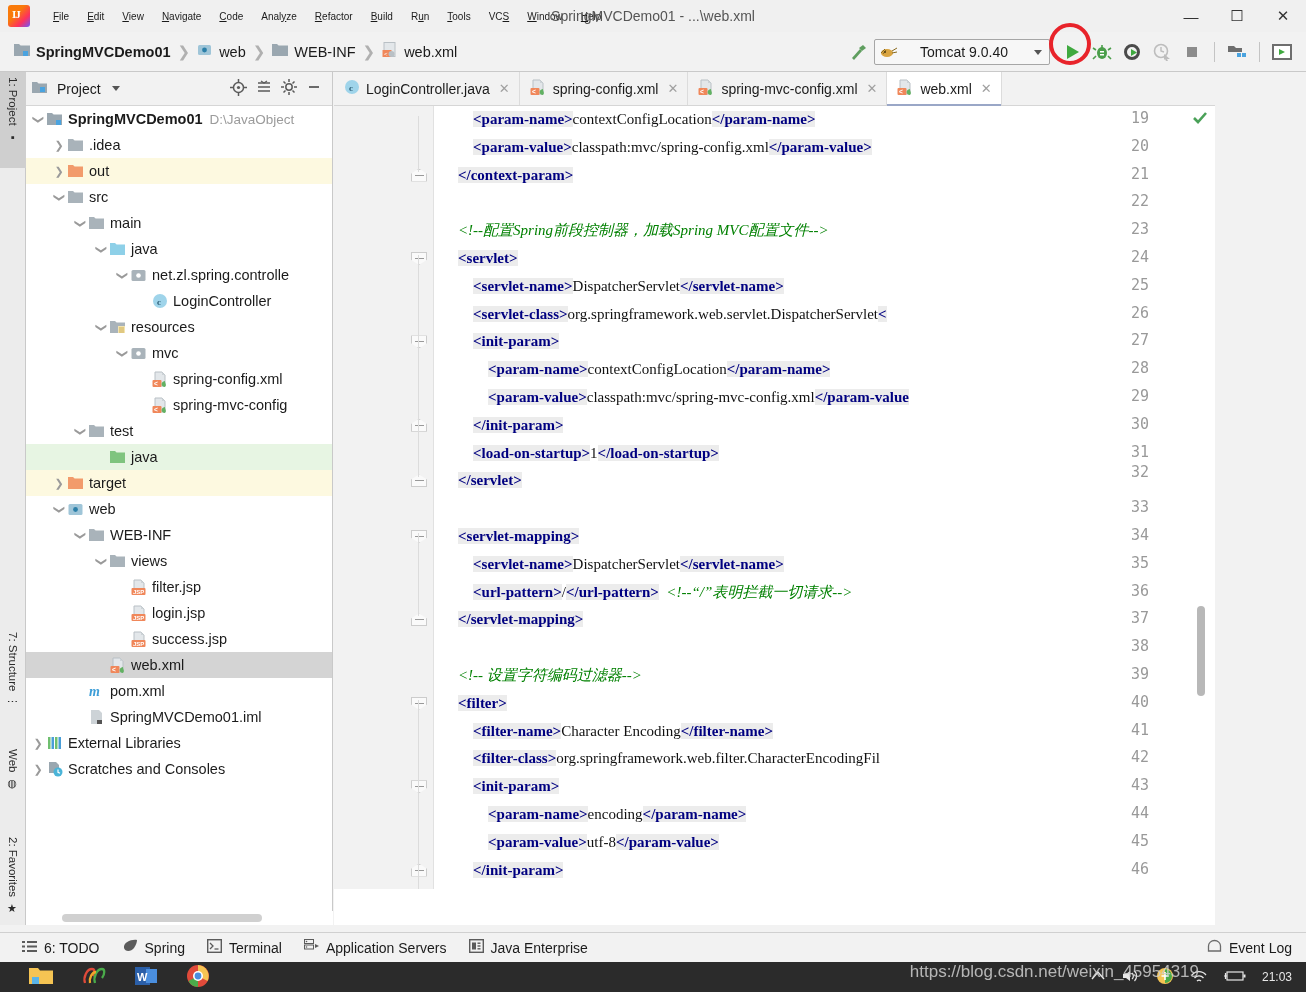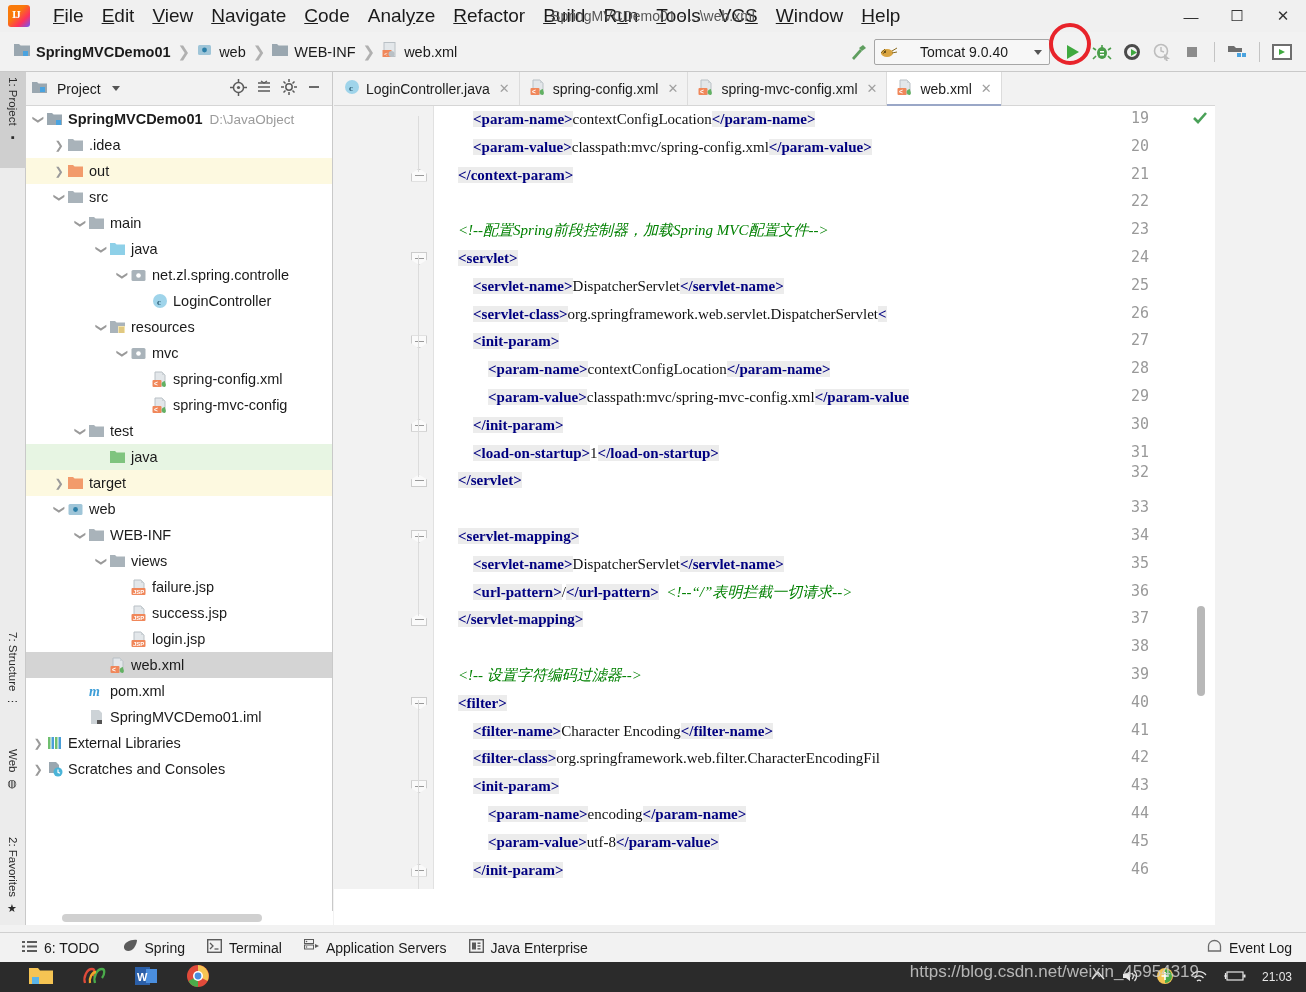--- a/index.html
+++ b/index.html
@@ -17,21 +17,21 @@
     position:absolute; left:0; top:0; width:1306px; height:32px;
     background:#f0f0f0; display:flex; align-items:center;
   }
   .ij-logo { width:22px; height:22px; margin-left:8px; position:relative; flex:0 0 auto; }
   .ij-logo .sq { position:absolute; inset:0; border-radius:3px;
      background:linear-gradient(135deg,#f97a0b 0%,#f97a0b 38%,#fe315d 70%,#6b57ff 100%); }
   .ij-logo .ij { position:absolute; left:4px; top:3px; color:#fff; font-size:11px;
      font-weight:bold; font-family:"Liberation Serif",serif; letter-spacing:-1px;}
   .menubar { display:flex; align-items:center; margin-left:14px; }
   .menubar .mi {
-    padding:3px 9px; font-size:19px; color:#1b1b1b; cursor:default;
+    padding:3px 9px; font-size:10px; color:#1b1b1b; cursor:default;
     font-family:"Liberation Sans", sans-serif;
   }
   .menubar .mi span.u { text-decoration:underline; }
   .win-title {
     position:absolute; left:0; right:0; text-align:center; font-size:14px; color:#555;
     pointer-events:none;
   }
   .win-buttons { position:absolute; right:0; top:0; display:flex; height:32px; }
   .win-buttons div {
     width:46px; height:32px; display:flex; align-items:center; justify-content:center;
@@ -571,45 +571,45 @@
         <div class="trow" style="padding-left: 88px;">
           <span class="arrow"></span>
           <span class="ico">
             <svg width="17" height="17" viewBox="0 0 17 17">
               <path d="M3 1 h7 l3 3 v11 H3 Z" fill="#e3e7ea" stroke="#b9c0c5"></path>
               <path d="M10 1 v3 h3" fill="#cdd3d7"></path>
               <rect x="0.5" y="9" width="14" height="7" rx="1" fill="#f0875a"></rect>
               <text x="2" y="14.8" font-size="6" fill="#fff" font-family="Liberation Sans" font-weight="bold">JSP</text>
             </svg>
           </span>
-          <span class="nm">failure.jsp</span>
+          <span class="nm">filter.jsp</span>
         </div>
         <div class="trow" style="padding-left: 88px;">
           <span class="arrow"></span>
           <span class="ico">
             <svg width="17" height="17" viewBox="0 0 17 17">
               <path d="M3 1 h7 l3 3 v11 H3 Z" fill="#e3e7ea" stroke="#b9c0c5"></path>
               <path d="M10 1 v3 h3" fill="#cdd3d7"></path>
               <rect x="0.5" y="9" width="14" height="7" rx="1" fill="#f0875a"></rect>
               <text x="2" y="14.8" font-size="6" fill="#fff" font-family="Liberation Sans" font-weight="bold">JSP</text>
             </svg>
           </span>
-          <span class="nm">success.jsp</span>
+          <span class="nm">login.jsp</span>
         </div>
         <div class="trow" style="padding-left: 88px;">
           <span class="arrow"></span>
           <span class="ico">
             <svg width="17" height="17" viewBox="0 0 17 17">
               <path d="M3 1 h7 l3 3 v11 H3 Z" fill="#e3e7ea" stroke="#b9c0c5"></path>
               <path d="M10 1 v3 h3" fill="#cdd3d7"></path>
               <rect x="0.5" y="9" width="14" height="7" rx="1" fill="#f0875a"></rect>
               <text x="2" y="14.8" font-size="6" fill="#fff" font-family="Liberation Sans" font-weight="bold">JSP</text>
             </svg>
           </span>
-          <span class="nm">login.jsp</span>
+          <span class="nm">success.jsp</span>
         </div>
         <div class="trow sel" style="padding-left: 67px;">
           <span class="arrow"></span>
           <span class="ico">
             <svg width="17" height="17" viewBox="0 0 17 17">
               <path d="M3 1 h7 l3 3 v11 H3 Z" fill="#e3e7ea" stroke="#b9c0c5"></path>
               <path d="M10 1 v3 h3" fill="#cdd3d7"></path>
               <rect x="0.5" y="9" width="9" height="7" rx="1" fill="#f0875a"></rect>
               <text x="2" y="15" font-size="6.5" fill="#fff" font-family="Liberation Sans" font-weight="bold">&lt;</text>
               <path d="M13 16 C9 16 8 11 13 10 C13 13 15 13.5 13 16Z" fill="#62b162"></path>

